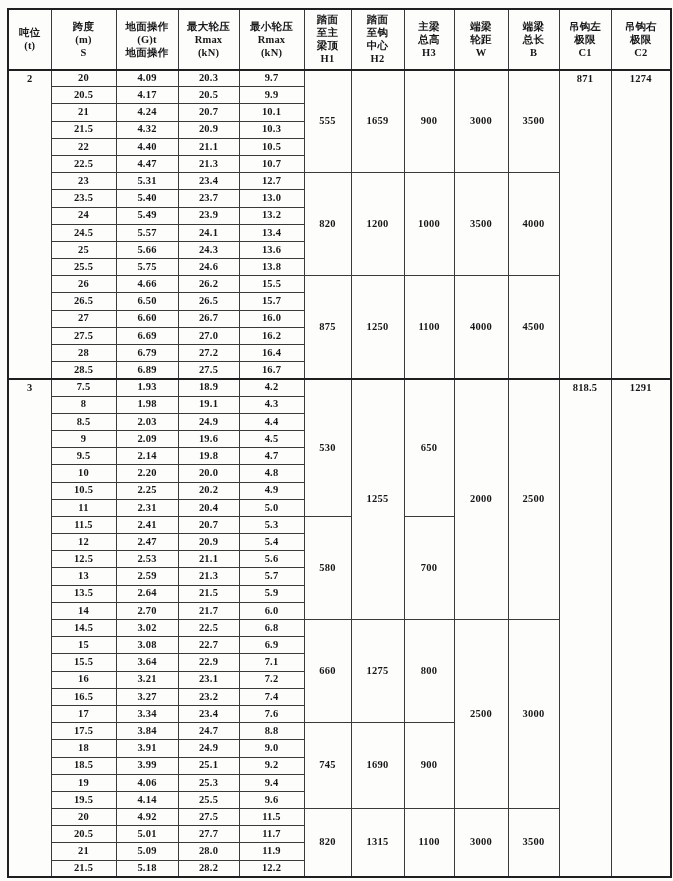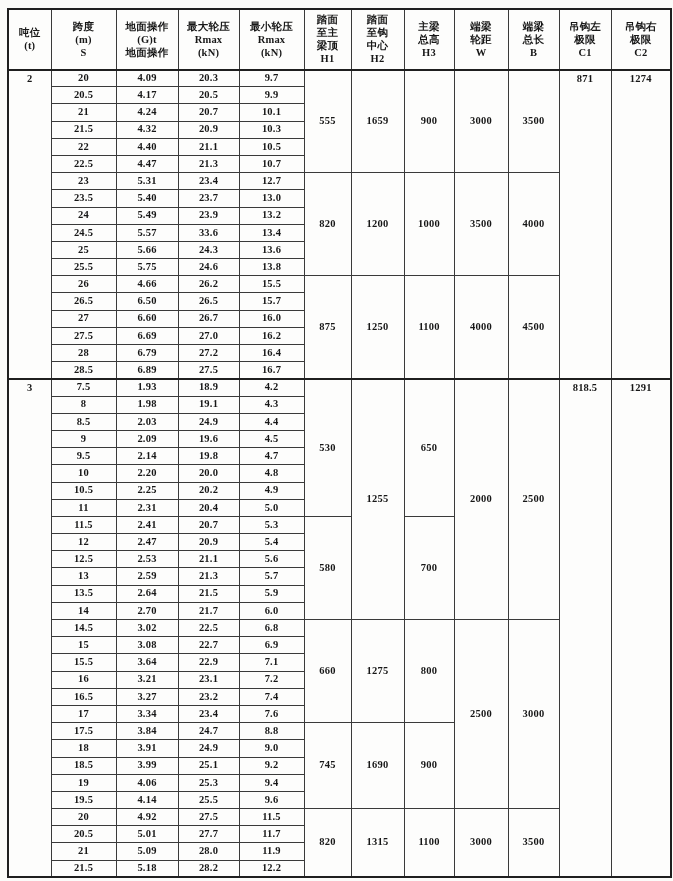--- a/index.html
+++ b/index.html
@@ -211,21 +211,21 @@
         </tr>
         <tr>
           <td>24</td>
           <td>5.49</td>
           <td>23.9</td>
           <td>13.2</td>
         </tr>
         <tr>
           <td>24.5</td>
           <td>5.57</td>
-          <td>33.6</td>
+          <td>24.1</td>
           <td>13.4</td>
         </tr>
         <tr>
           <td>25</td>
           <td>5.66</td>
           <td>24.3</td>
           <td>13.6</td>
         </tr>
         <tr>
           <td>25.5</td>

